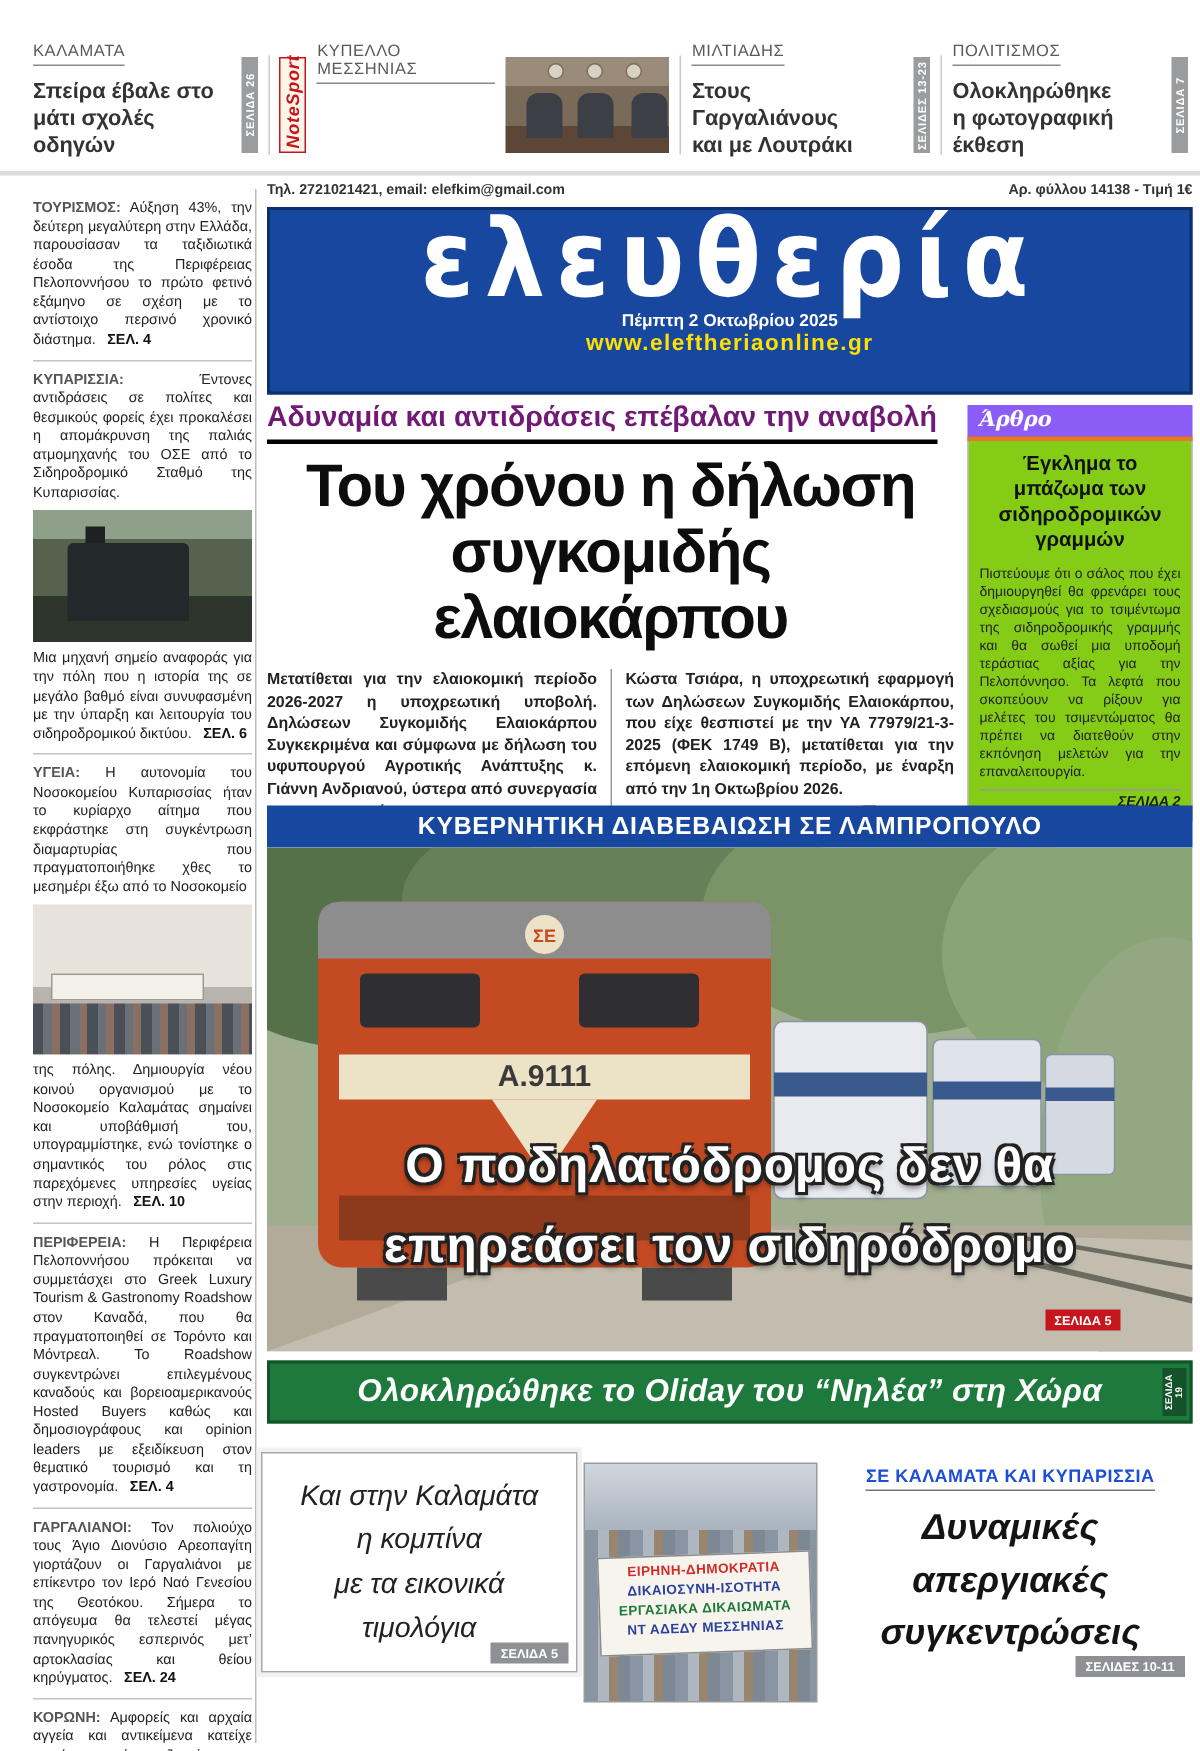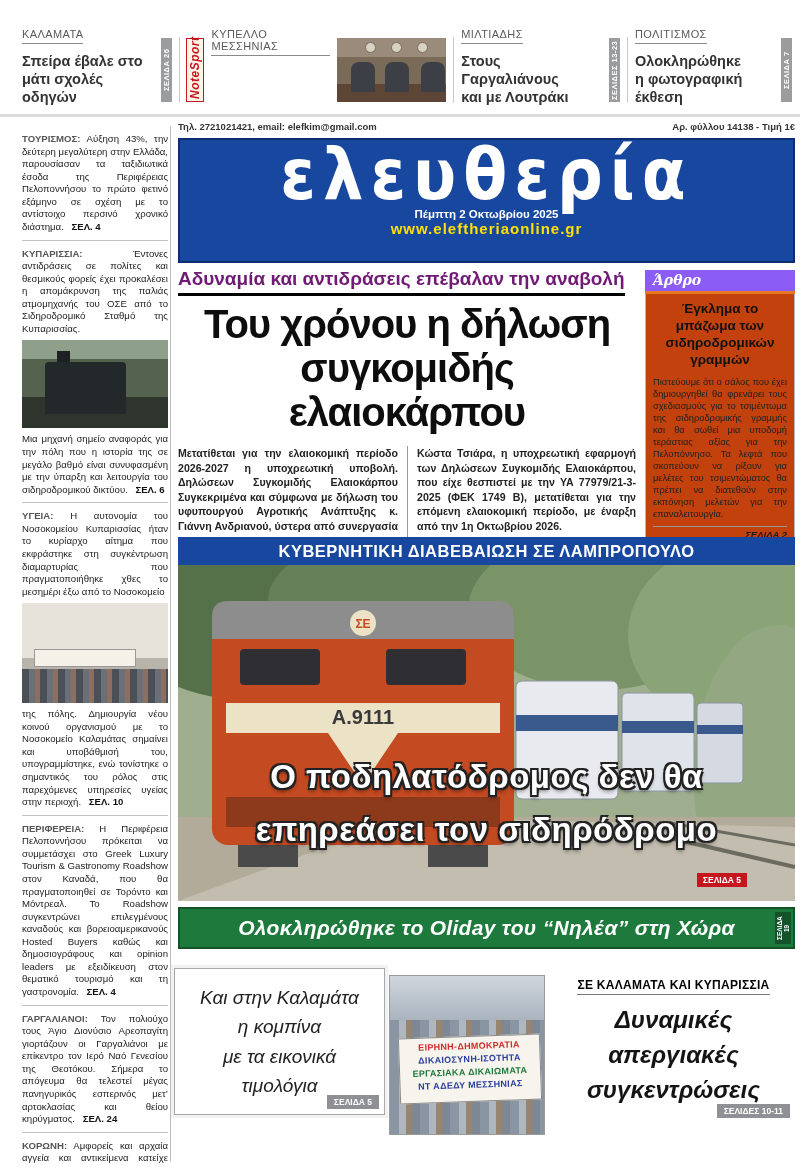--- a/index.html
+++ b/index.html
@@ -55,21 +55,21 @@
   .lead-cols { display:flex; margin-top:12px; }
   .lead-col { width:50%; font-size:10.6px; font-weight:bold; line-height:1.38; text-align:justify; color:#222; }
   .lead-col.c1 { padding-right:9px; }
   .lead-col.c2 { padding-left:9px; border-left:1px solid #999; }
   .lead-pref { text-align:right; font-weight:bold; font-size:10.5px; margin-top:2px; }
   .sq { display:inline-block; width:9px; height:9px; background:#c5161d; margin-right:5px; }
 
   
   .arthro { top:270px; left:645px; width:150px; }
   .arthro-hd { background:#8b5cf6; border-bottom:3px solid #e87722; color:#fff; font-family:"DejaVu Serif", serif; font-style:italic; font-weight:bold; font-size:14px; padding:2px 8px 3px; }
-  .arthro-bx { background:#c2410c; border:1px solid #b5b5b5; border-top:none; padding:7px 7px 6px; }
+  .arthro-bx { background:#84cc16; border:1px solid #b5b5b5; border-top:none; padding:7px 7px 6px; }
   .arthro-tt { font-size:13.5px; font-weight:bold; text-align:center; line-height:1.25; color:#111; }
   .arthro-bd { font-size:9.3px; line-height:1.3; text-align:justify; margin-top:7px; color:#222; }
   .arthro-pf { text-align:right; font-size:9.5px; font-weight:bold; font-style:italic; border-top:1px solid #999; margin-top:6px; padding-top:2px; }
 
   
   .blue-banner { top:537px; left:178px; width:617px; height:28px; background:#17479e; color:#fff; font-weight:bold; font-size:16.5px; letter-spacing:.5px; display:flex; align-items:center; justify-content:center; }
   .main-photo { top:565px; left:178px; width:617px; height:336px; overflow:hidden; }
   .overlay { position:absolute; left:0; right:0; top:185px; text-align:center; color:#fff; font-weight:bold; font-size:33px; line-height:1.62; letter-spacing:.5px;
      text-shadow:-2px -2px 0 #222,2px -2px 0 #222,-2px 2px 0 #222,2px 2px 0 #222,0 3px 4px rgba(0,0,0,.6); }
   .ptag-red { position:absolute; right:48px; bottom:14px; background:#c5161d; color:#fff; font-weight:bold; font-size:8.5px; padding:2px 6px; }
@@ -82,21 +82,21 @@
   
   .b-left { top:968px; left:174px; width:211px; height:147px; border:1px solid #a8a8a8; box-shadow:0 0 0 3px #f2f2f2; padding:14px 6px 6px; text-align:center; position:absolute; }
   .b-left-h { font-style:italic; font-size:19px; line-height:1.55; color:#222; }
   .gtag { position:absolute; right:5px; bottom:5px; background:#8f9093; color:#fff; font-weight:bold; font-size:8.5px; padding:2px 7px; }
   .b-photo { top:975px; left:389px; width:156px; height:160px; border:1px solid #9a9a9a; position:absolute; overflow:hidden;
      background:repeating-linear-gradient(90deg,#8a95a3 0 9px,#aeb6c0 9px 16px,#97856f 16px 22px,#7e8894 22px 30px); }
   .b-photo .sky { position:absolute; top:0; left:0; right:0; height:28%; background:linear-gradient(#cfd6dd,#aab4be); }
   .b-photo .bannr { position:absolute; left:6%; top:38%; width:92%; height:42%; background:#f6f4ec; border:1px solid #8a8a8a; transform:rotate(-2deg); padding-top:3px; text-align:center; }
   .b-photo .bl { font-weight:bold; font-size:9px; line-height:1.45; letter-spacing:.3px; white-space:nowrap; }
   .b-right { top:975px; left:552px; width:243px; height:148px; text-align:center; position:absolute; }
-  .b-right-lb { font-size:12px; font-weight:bold; color:#000000; letter-spacing:.3px; border-bottom:1px solid #777; display:inline-block; padding-bottom:2px; }
+  .b-right-lb { font-size:12px; font-weight:bold; color:#1d4ed8; letter-spacing:.3px; border-bottom:1px solid #777; display:inline-block; padding-bottom:2px; }
   .b-right-h { font-style:italic; font-weight:bold; font-size:24px; line-height:1.45; color:#141414; margin-top:8px; }
 </style>
 </head>
 <body>
 
 <div class="abs topstrip">
   <div class="top-item" style="width:142px">
     <span class="top-label">ΚΑΛΑΜΑΤΑ</span>
     <span class="top-headline pre">Σπείρα έβαλε στο
 μάτι σχολές οδηγών</span>

